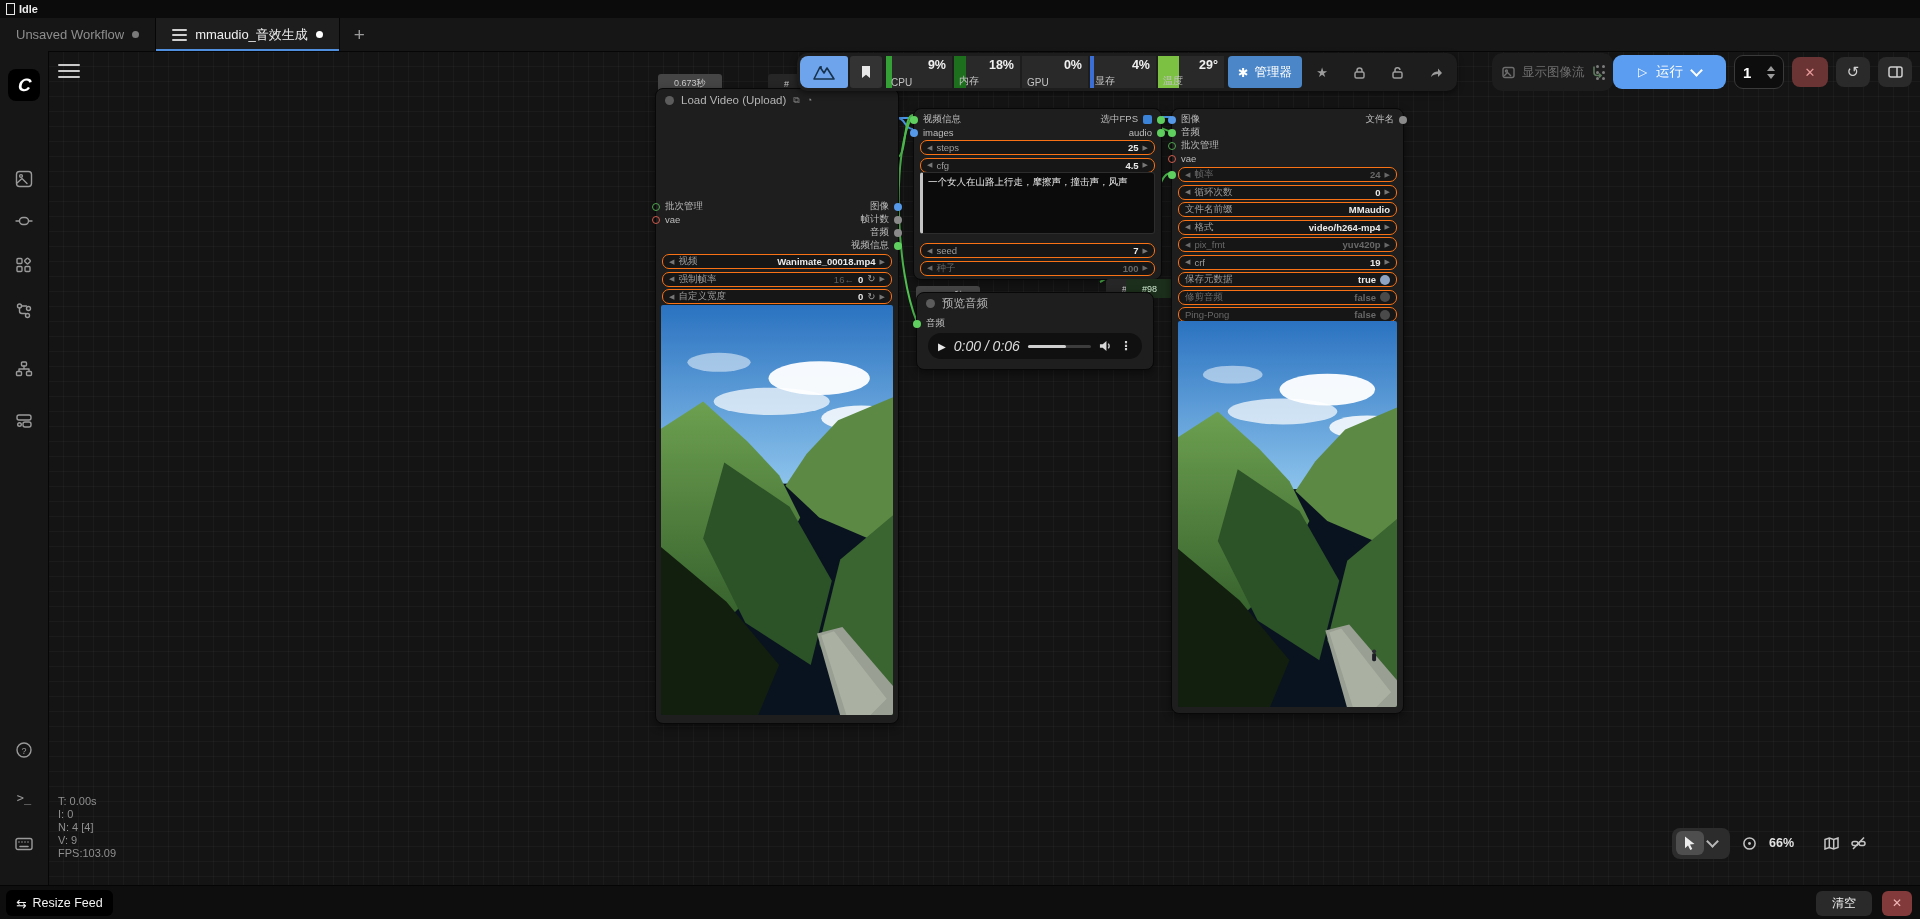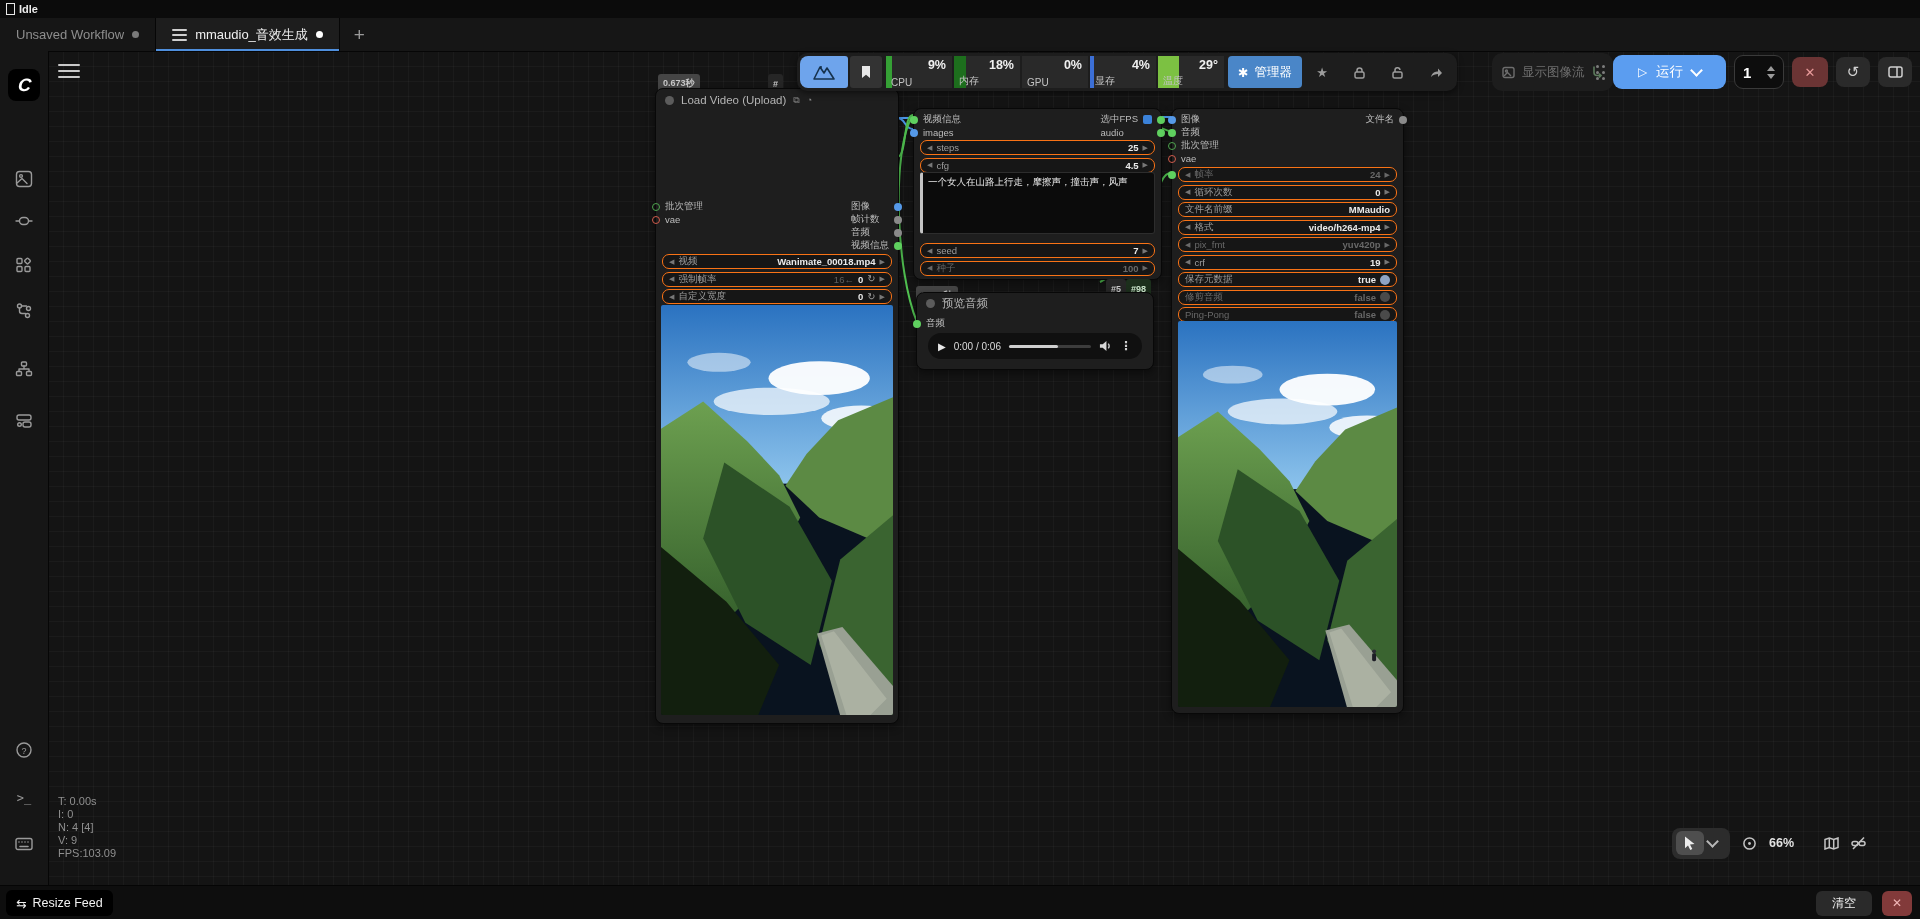--- a/index.html
+++ b/index.html
@@ -33,21 +33,21 @@
   #wires{left:0;top:0;width:1920px;height:919px;z-index:1;pointer-events:none;}
   #menu-toggle{left:56px;top:58px;width:26px;height:26px;display:flex;flex-direction:column;justify-content:center;gap:4px;z-index:4;}
   #menu-toggle i{height:2px;background:#c9c9c9;border-radius:1px;margin:0 2px;}
   
   .node{position:absolute;background:#1e1e1e;border:1px solid #080808;border-radius:8px;box-shadow:0 3px 8px rgba(0,0,0,.45);z-index:2;font-size:10px;color:#c9c9c9;}
   .node-title{height:22px;display:flex;align-items:center;gap:7px;padding:0 9px;color:#b4b4b4;font-size:11.5px;}
   .node-title .tdot{width:9px;height:9px;border-radius:50%;background:#5c5c5c;flex:none;}
   .node-title .mini{color:#8a8a8a;font-size:9px;}
   .slotcol{position:absolute;}
   .slot-row{position:relative;height:13px;display:flex;align-items:center;gap:5px;font-size:9.5px;color:#bdbdbd;}
-  .slot-row.right{}
+  .slot-row.right{justify-content:flex-end;}
   .dot{width:8px;height:8px;border-radius:50%;flex:none;box-sizing:border-box;}
   .dot.green{background:#5fd05f;} .dot.blue{background:#5599e8;}
   .dot.gray{background:#8a8a8a;} .dot.red{background:#cf5b4c;}
   .dot.hollow{background:transparent;border:1.6px solid;}
   .dot.hollow.green{border-color:#4ea34e;} .dot.hollow.red{border-color:#cf5b4c;}
   .slot-row .dot.edge-l{position:absolute;left:-13px;top:50%;transform:translateY(-50%);}
   .slot-row .dot.edge-r{position:absolute;right:-13px;top:50%;transform:translateY(-50%);}
   .sq{width:9px;height:9px;background:#3b82d9;border-radius:2px;flex:none;}
   .widgets{position:absolute;left:6px;right:6px;}
   .widget{position:relative;height:13px;margin-bottom:2.5px;background:#161616;border:1px solid #f97316;border-radius:7px;display:flex;align-items:center;gap:4px;padding:0 6px;font-size:9.5px;}
@@ -55,30 +55,30 @@
   .widget .wl{color:#9d9d9d;white-space:nowrap;}
   .widget .sp{flex:1;}
   .widget .hint{color:#5e5e5e;}
   .widget .wv{color:#eaeaea;font-weight:bold;white-space:nowrap;}
   .widget .wic{color:#9a9a9a;font-size:10px;line-height:1;}
   .widget.dim .wl,.widget.dim .wv,.widget.dim .arr{color:#686868;}
   .widget .tgl{width:10px;height:10px;border-radius:50%;flex:none;}
   .tgl.on{background:#8ea4c4;} .tgl.off{background:#4a4a4a;}
   .widget .dot.wdot{position:absolute;left:-11px;top:50%;transform:translateY(-50%);}
   .btn-widget{height:14px;background:#161616;border:1px solid #343434;border-radius:7px;display:flex;align-items:center;justify-content:center;font-size:10px;color:#e2e2e2;font-weight:bold;}
-  .badge{position:absolute;height:19px;padding:0 5px;background:#454545;color:#c9c9c9;font-size:9px;display:flex;align-items:center;border-radius:3px 3px 0 0;z-index:2;font-weight:bold;}
+  .badge{position:absolute;height:19px;padding:0 16px;background:#454545;color:#c9c9c9;font-size:9px;display:flex;align-items:center;border-radius:3px 3px 0 0;z-index:2;}
   .badge.idb{background:#262626;border-radius:3px;}
   .badge.grn{background:#1c2f1c;color:#cfe9cf;border-radius:3px;}
   .preview{position:absolute;border-radius:2px;overflow:hidden;background:#09131f;}
   .preview svg{display:block;width:100%;height:100%;}
   textarea,.prompt-box{box-sizing:border-box;}
   .prompt-box{position:absolute;left:6px;right:6px;background:#0b0b0b;border:1px solid #2d2d2d;border-left:3px solid #c4c4c4;border-radius:3px;padding:3px 5px;font-size:9.5px;color:#e6e6e6;line-height:1.25;}
   
   .player{position:absolute;background:#101010;border-radius:13px;display:flex;align-items:center;gap:8px;padding:0 10px;height:26px;}
-  .player .ptime{font-size:10px;color:#dcdcdc;white-space:nowrap;}
+  .player .ptime{font-size:14px;color:#dcdcdc;white-space:nowrap;font-style:italic;}
   .player .track{flex:1;height:3px;background:#3c3c3c;border-radius:2px;position:relative;}
   .player .fill{position:absolute;left:0;top:0;bottom:0;background:#cfcfcf;border-radius:2px;}
   .player .play{color:#e8e8e8;font-size:10px;}
   .player .kebab{color:#cfcfcf;font-size:12px;font-weight:bold;}
   
   #toolbar{left:797px;top:53px;height:38px;background:#1d1d1d;border-radius:10px;display:flex;align-items:center;gap:2px;padding:0 3px;z-index:6;box-shadow:0 2px 6px rgba(0,0,0,.5);}
   #logo-btn{width:48px;height:32px;background:#6ea4ec;border-radius:8px 3px 3px 8px;display:flex;align-items:center;justify-content:center;}
   #bookmark-btn{width:32px;height:32px;background:#333;border-radius:3px;display:flex;align-items:center;justify-content:center;}
   .mon{width:66px;height:32px;background:#292929;position:relative;overflow:hidden;flex:none;}
   .mon .bar{position:absolute;left:0;top:0;bottom:0;}

